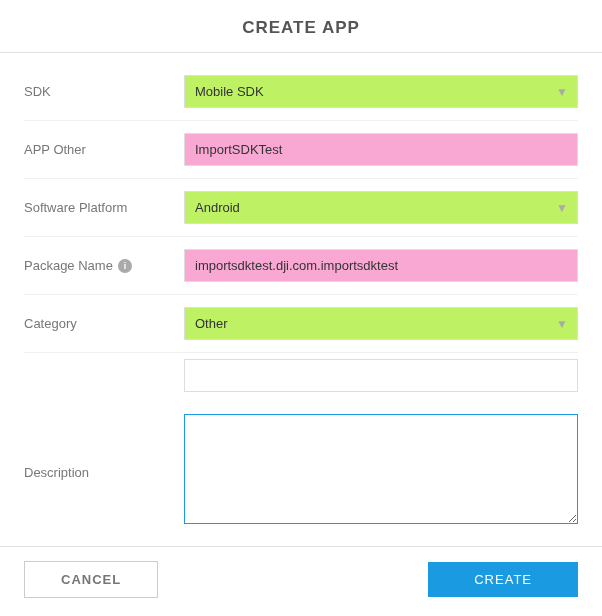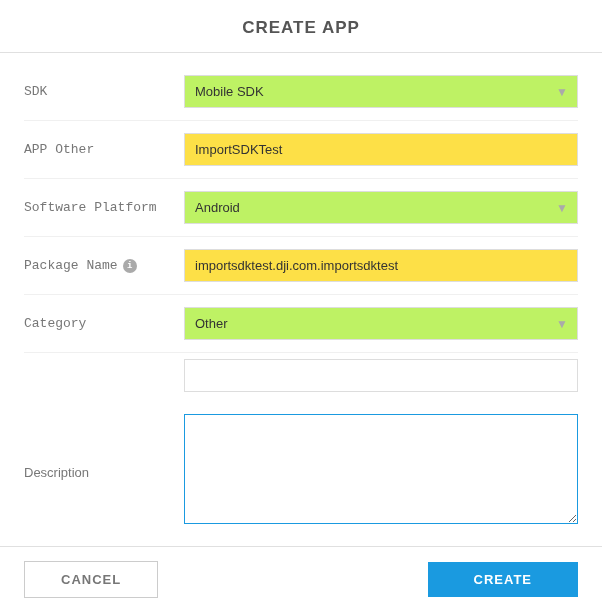--- a/index.html
+++ b/index.html
@@ -56,21 +56,20 @@
     }
 
     .form-label {
       width: 160px;
       min-width: 160px;
       font-size: 13px;
       color: #777;
       display: flex;
       align-items: center;
       gap: 5px;
-      font-family: Liberation Mono, monospace;
     }
 
     .info-icon {
       width: 14px;
       height: 14px;
       background: #aaa;
       border-radius: 50%;
       display: inline-flex;
       align-items: center;
       justify-content: center;
@@ -85,21 +84,21 @@
       position: relative;
     }
 
     .form-input {
       width: 100%;
       border: 1px solid #ddd;
       padding: 8px 10px;
       font-size: 13px;
       color: #333;
       outline: none;
-      background: #fde047;
+      background: #f9a8d4;
     }
 
     .form-select-wrap {
       position: relative;
       width: 100%;
     }
 
     .form-select {
       width: 100%;
       border: 1px solid #ddd;
@@ -189,21 +188,21 @@
       letter-spacing: 1px;
       padding: 10px 36px;
       cursor: pointer;
     }
 
     .btn-create {
       border: none;
       background: #1a9ae0;
       color: #fff;
       font-size: 13px;
-      font-weight: 700;
+      font-weight: 400;
       letter-spacing: 1px;
       padding: 10px 46px;
       cursor: pointer;
     }
 
     .watermark {
       text-align: right;
       font-size: 11px;
       color: #bbb;
       padding: 2px 8px 4px;

